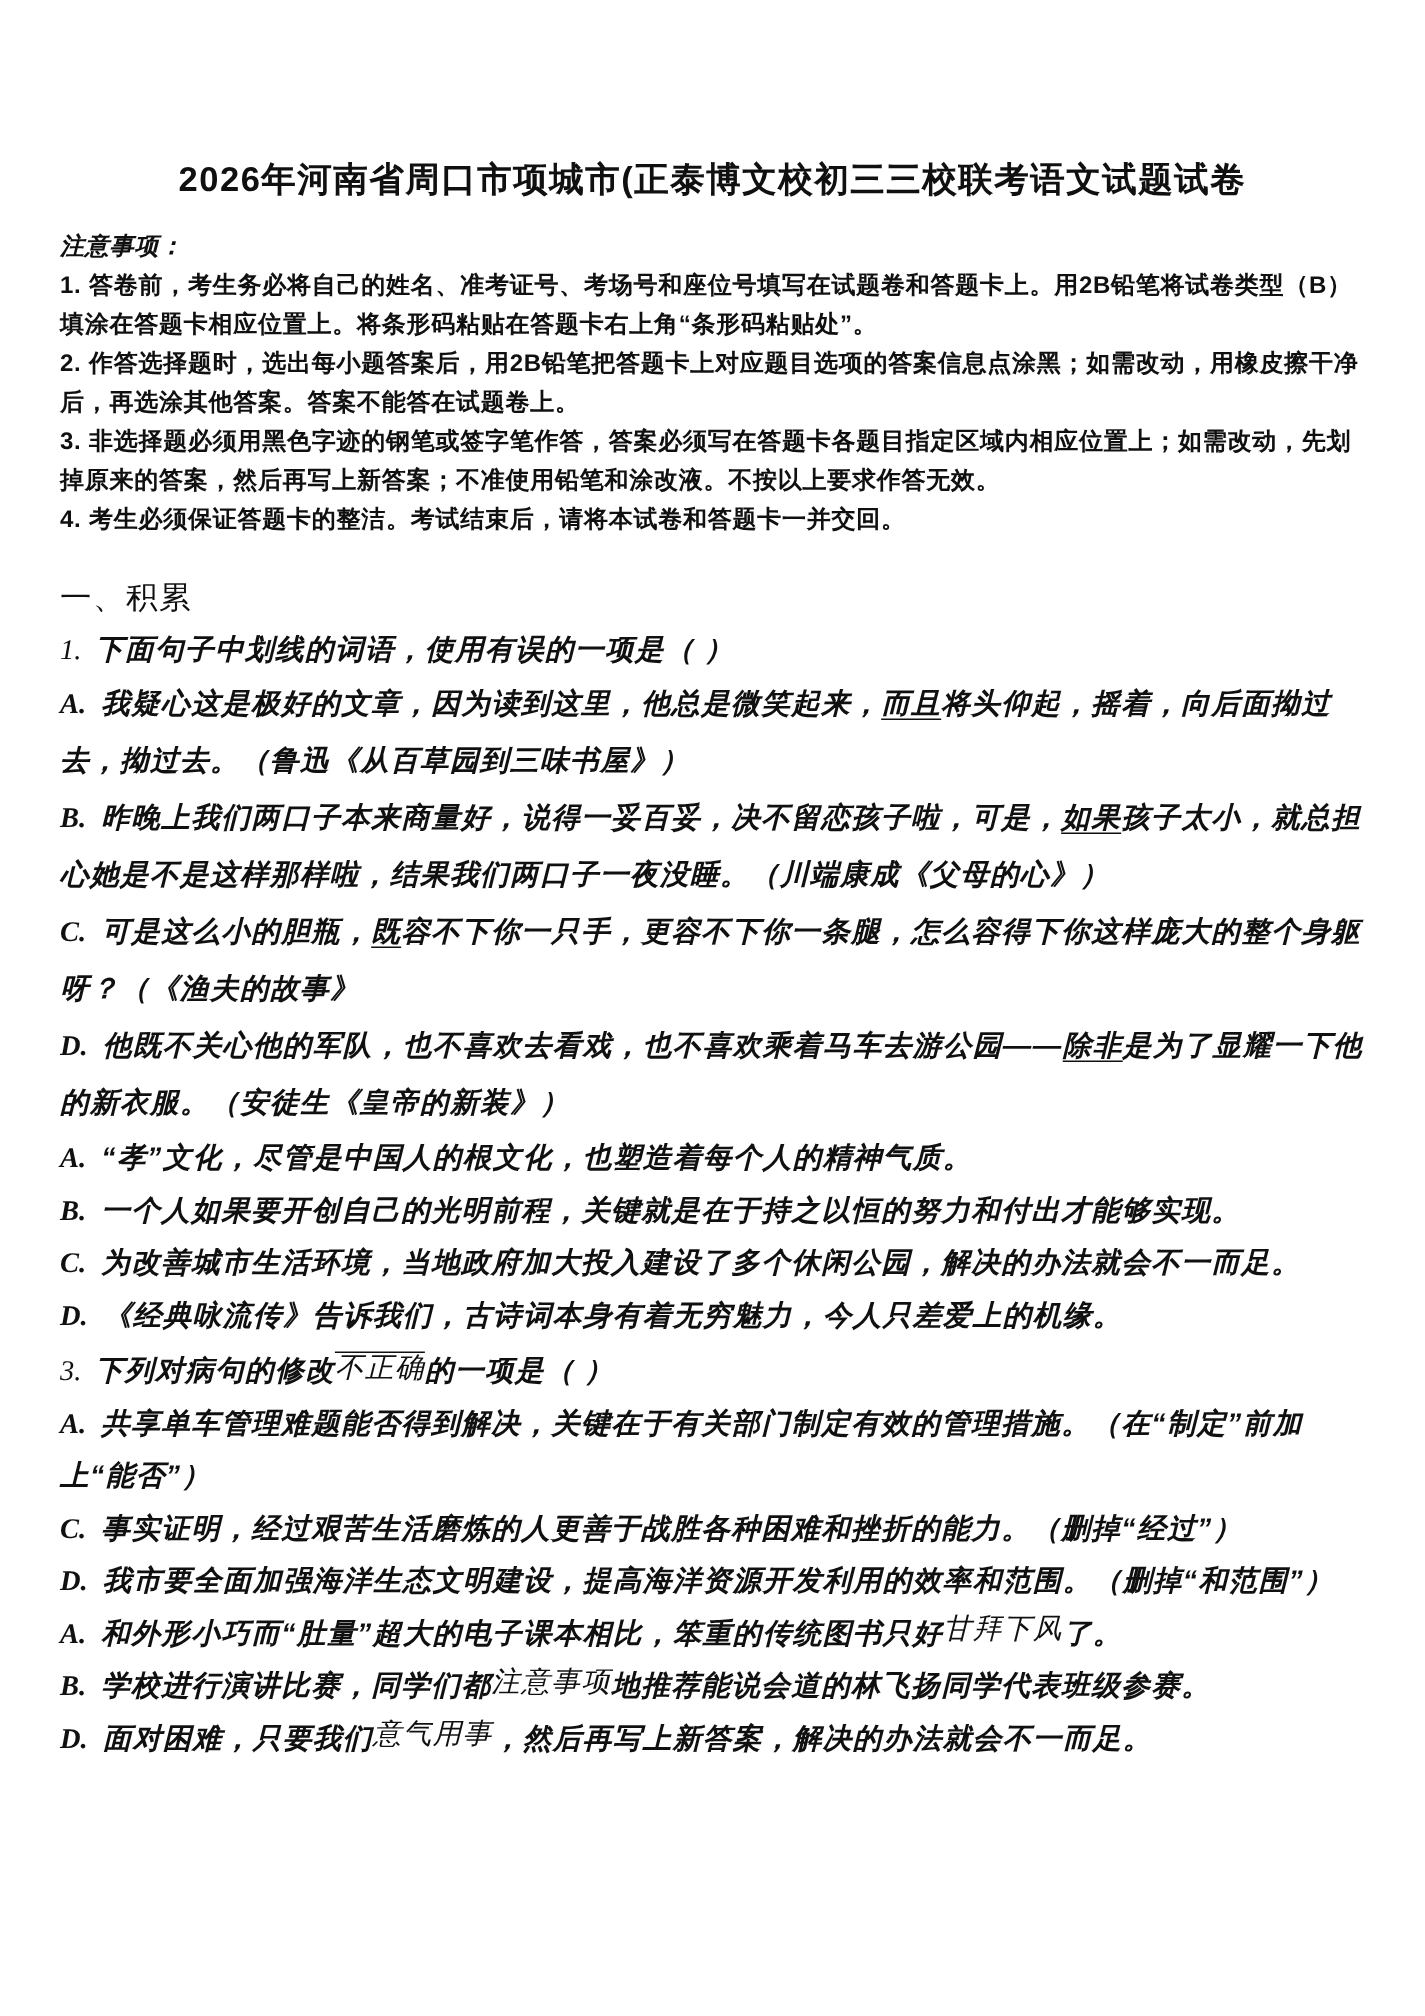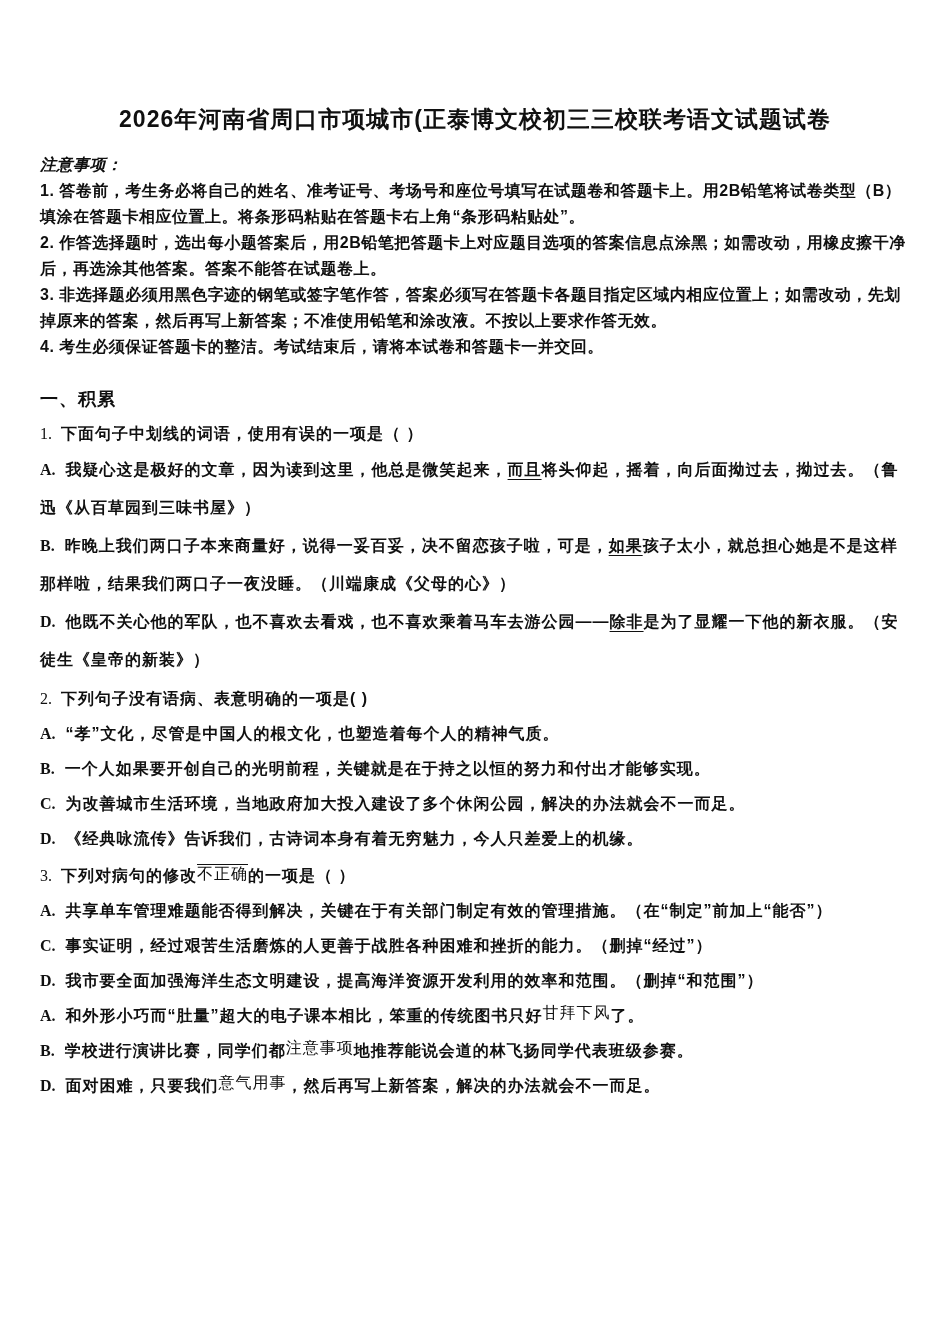--- a/index.html
+++ b/index.html
@@ -25,26 +25,26 @@
   .notice {
     margin-top:18px;
     font-size:16px;
     font-weight:700;
     line-height:26px;
     letter-spacing:0.5px;
   }
   .notice-heading { font-weight:700;font-style:italic; }
   .section-heading {
     margin-top:24px;
-    font-size:18px;
-    font-weight:700;
+    font-size:21px;
+    font-weight:400;
     line-height:30px;
     letter-spacing:1px;
   }
-  .question { font-size:16px; font-weight:700; letter-spacing:1px; }
+  .question { font-size:19px; font-weight:700; letter-spacing:1px;font-style:italic; }
   .stem { line-height:34px; margin-top:3px; }
   .qnum {
     font-family:"Liberation Serif", serif;
     font-weight:400;
     letter-spacing:0;
     margin-right:9px;
   }
   .opt { line-height:38px; }
   .q-tight .opt { line-height:35px; }
   .opt-label {
@@ -73,24 +73,24 @@
       </div>
   </div>
 
   <div class="section-heading">一、积累</div>
 
   <div id="questions">
       <div class="question">
         <div class="stem"><span class="qnum">1.</span><span>下面句子中划线的词语，使用有误的一项是（  ）</span></div>
         <div class="opt"><span class="opt-label">A.</span><span>我疑心这是极好的文章，因为读到这里，他总是微笑起来，</span><span class="u">而且</span><span>将头仰起，摇着，向后面拗过去，拗过去。（鲁迅《从百草园到三味书屋》）</span></div>
         <div class="opt"><span class="opt-label">B.</span><span>昨晚上我们两口子本来商量好，说得一妥百妥，决不留恋孩子啦，可是，</span><span class="u">如果</span><span>孩子太小，就总担心她是不是这样那样啦，结果我们两口子一夜没睡。（川端康成《父母的心》）</span></div>
+        <div class="opt"><span class="opt-label">C.</span><span>可是这么小的胆瓶，</span><span class="u">既</span><span>容不下你一只手，更容不下你一条腿，怎么容得下你这样庞大的整个身躯呀？（《渔夫的故事》</span></div>
         <div class="opt"><span class="opt-label">D.</span><span>他既不关心他的军队，也不喜欢去看戏，也不喜欢乘着马车去游公园——</span><span class="u">除非</span><span>是为了显耀一下他的新衣服。（安徒生《皇帝的新装》）</span></div>
       </div>
       <div class="question q-tight">
-        <div class="stem"><span class="qnum">2.</span><span>下列句子没有语病、表意明确的一项是(     )</span></div>
         <div class="opt"><span class="opt-label">A.</span><span>“孝”文化，尽管是中国人的根文化，也塑造着每个人的精神气质。</span></div>
         <div class="opt"><span class="opt-label">B.</span><span>一个人如果要开创自己的光明前程，关键就是在于持之以恒的努力和付出才能够实现。</span></div>
         <div class="opt"><span class="opt-label">C.</span><span>为改善城市生活环境，当地政府加大投入建设了多个休闲公园，解决的办法就会不一而足。</span></div>
         <div class="opt"><span class="opt-label">D.</span><span>《经典咏流传》告诉我们，古诗词本身有着无穷魅力，今人只差爱上的机缘。</span></div>
       </div>
       <div class="question q-tight">
         <div class="stem"><span class="qnum">3.</span><span>下列对病句的修改</span><span class="over">不正确</span><span>的一项是（  ）</span></div>
         <div class="opt"><span class="opt-label">A.</span><span>共享单车管理难题能否得到解决，关键在于有关部门制定有效的管理措施。（在“制定”前加上“能否”）</span></div>
         <div class="opt"><span class="opt-label">C.</span><span>事实证明，经过艰苦生活磨炼的人更善于战胜各种困难和挫折的能力。（删掉“经过”）</span></div>
         <div class="opt"><span class="opt-label">D.</span><span>我市要全面加强海洋生态文明建设，提高海洋资源开发利用的效率和范围。（删掉“和范围”）</span></div>

